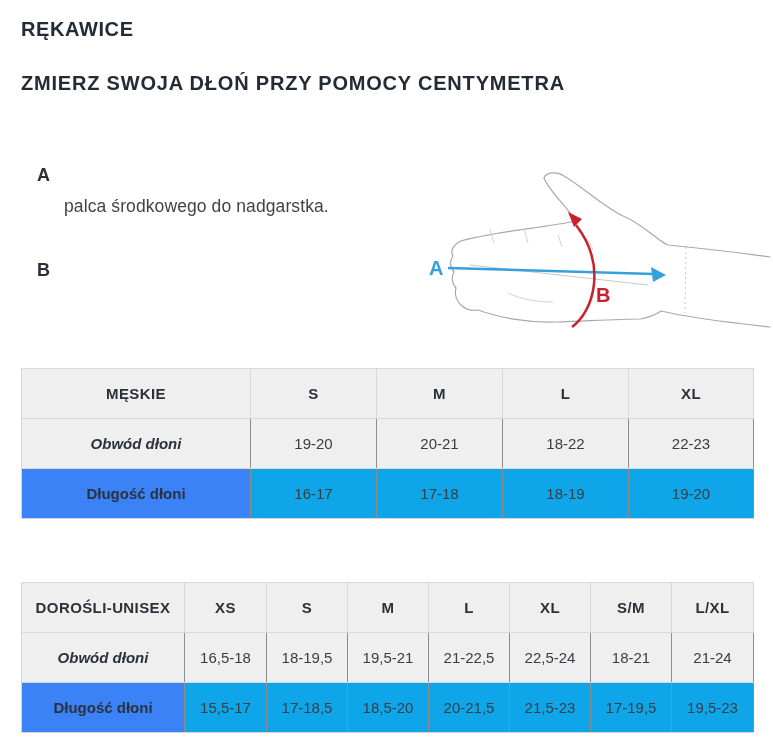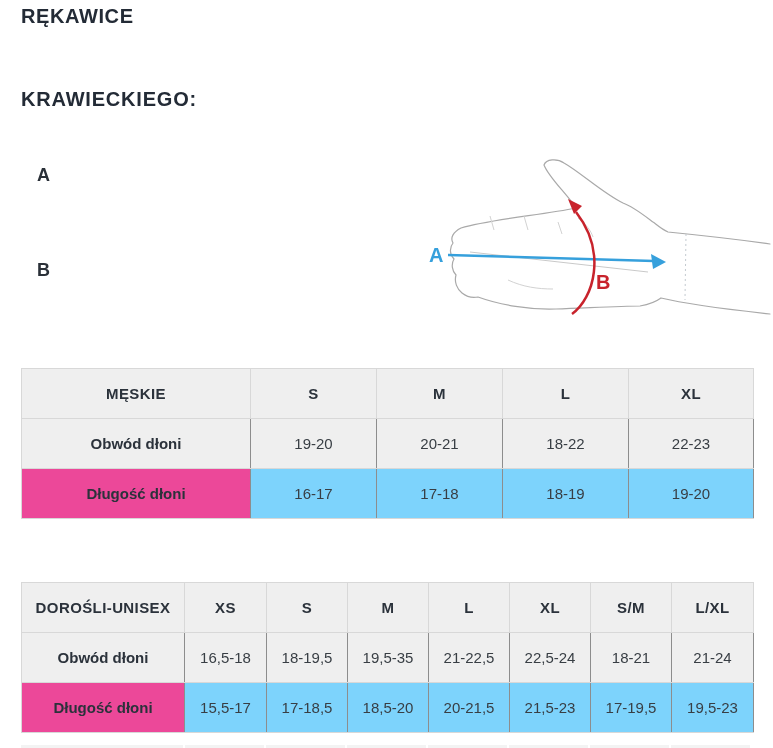--- a/index.html
+++ b/index.html
@@ -1,20 +1,20 @@
 <!DOCTYPE html>
 <html><head>
 <meta charset="utf-8">
 <style>
   html,body{margin:0;padding:0;}
   body{
     width:773px;height:748px;position:relative;overflow:hidden;
     background:#ffffff;font-family:"Liberation Sans",sans-serif;
   }
-  .abs{position:absolute;}
+  .abs{position:absolute;margin-top:13px;}
 
   
   .page-title{
     left:21px;top:5px;font-size:20px;font-weight:700;color:#232b36;
     letter-spacing:0.6px;
   }
   .section-heading{
     left:21px;top:56px;font-size:20px;font-weight:700;color:#232b36;
     letter-spacing:0.8px;line-height:29px;
   }
@@ -46,51 +46,51 @@
     height:49px;text-align:center;vertical-align:middle;
     font-size:15px;padding:0;
   }
   .size-table th{
     border:1px solid #d8d8d8;background:#efefef;
     font-weight:700;color:#2b323b;letter-spacing:0.4px;
   }
   .size-table td{
     border-top:1px solid #d8d8d8;border-bottom:1px solid #d8d8d8;
     border-left:1px solid #8d8d8d;border-right:1px solid #8d8d8d;
-    color:#383e44;background:#7dd3fc;
+    color:#383e44;background:#0ea5e9;
   }
   .size-table td:first-child{border-left:1px solid #d8d8d8;}
   .size-table td.row-label{
-    font-weight:700;color:#2b323b;background:#ec4899;
+    font-weight:700;color:#2b323b;background:#3b82f6;
   }
   .size-table tr.r1 td{background:#efefef;}
-  .size-table tr.r1 td.row-label{background:#efefef;}
+  .size-table tr.r1 td.row-label{background:#efefef;font-style:italic;}
 
   
   .sliver{
     left:21px;top:745px;width:732px;height:3px;display:flex;
   }
   .sliver div{background:#f3f3f3;border-right:2px solid #ffffff;box-sizing:border-box;}
   .sliver .c0{width:164px;}
   .sliver .c{width:81px;}
 </style>
 </head>
 <body>
 
 <div class="abs page-title">RĘKAWICE</div>
 
 <div class="abs section-heading">
-  <br>
-  <span>KRAWIECKIEGO:</span>
+  <span>ZMIERZ SWOJA DŁOŃ PRZY POMOCY CENTYMETRA</span><br>
 </div>
 
 <div class="instruction a">
   <div class="ins-key">A</div>
   <div class="ins-text">
     <br>
+    <span>palca środkowego do nadgarstka.</span>
   </div>
 </div>
 
 <div class="instruction b">
   <div class="ins-key">B</div>
   <div class="ins-text">
     <br>
   </div>
 </div>
 
@@ -177,21 +177,21 @@
     <th>M</th>
     <th>L</th>
     <th>XL</th>
     <th>S/M</th>
     <th>L/XL</th>
   </tr>
   <tr class="r1">
     <td class="row-label">Obwód dłoni</td>
     <td>16,5-18</td>
     <td>18-19,5</td>
-    <td>19,5-35</td>
+    <td>19,5-21</td>
     <td>21-22,5</td>
     <td>22,5-24</td>
     <td>18-21</td>
     <td>21-24</td>
   </tr>
   <tr class="r2">
     <td class="row-label">Długość dłoni</td>
     <td>15,5-17</td>
     <td>17-18,5</td>
     <td>18,5-20</td>

